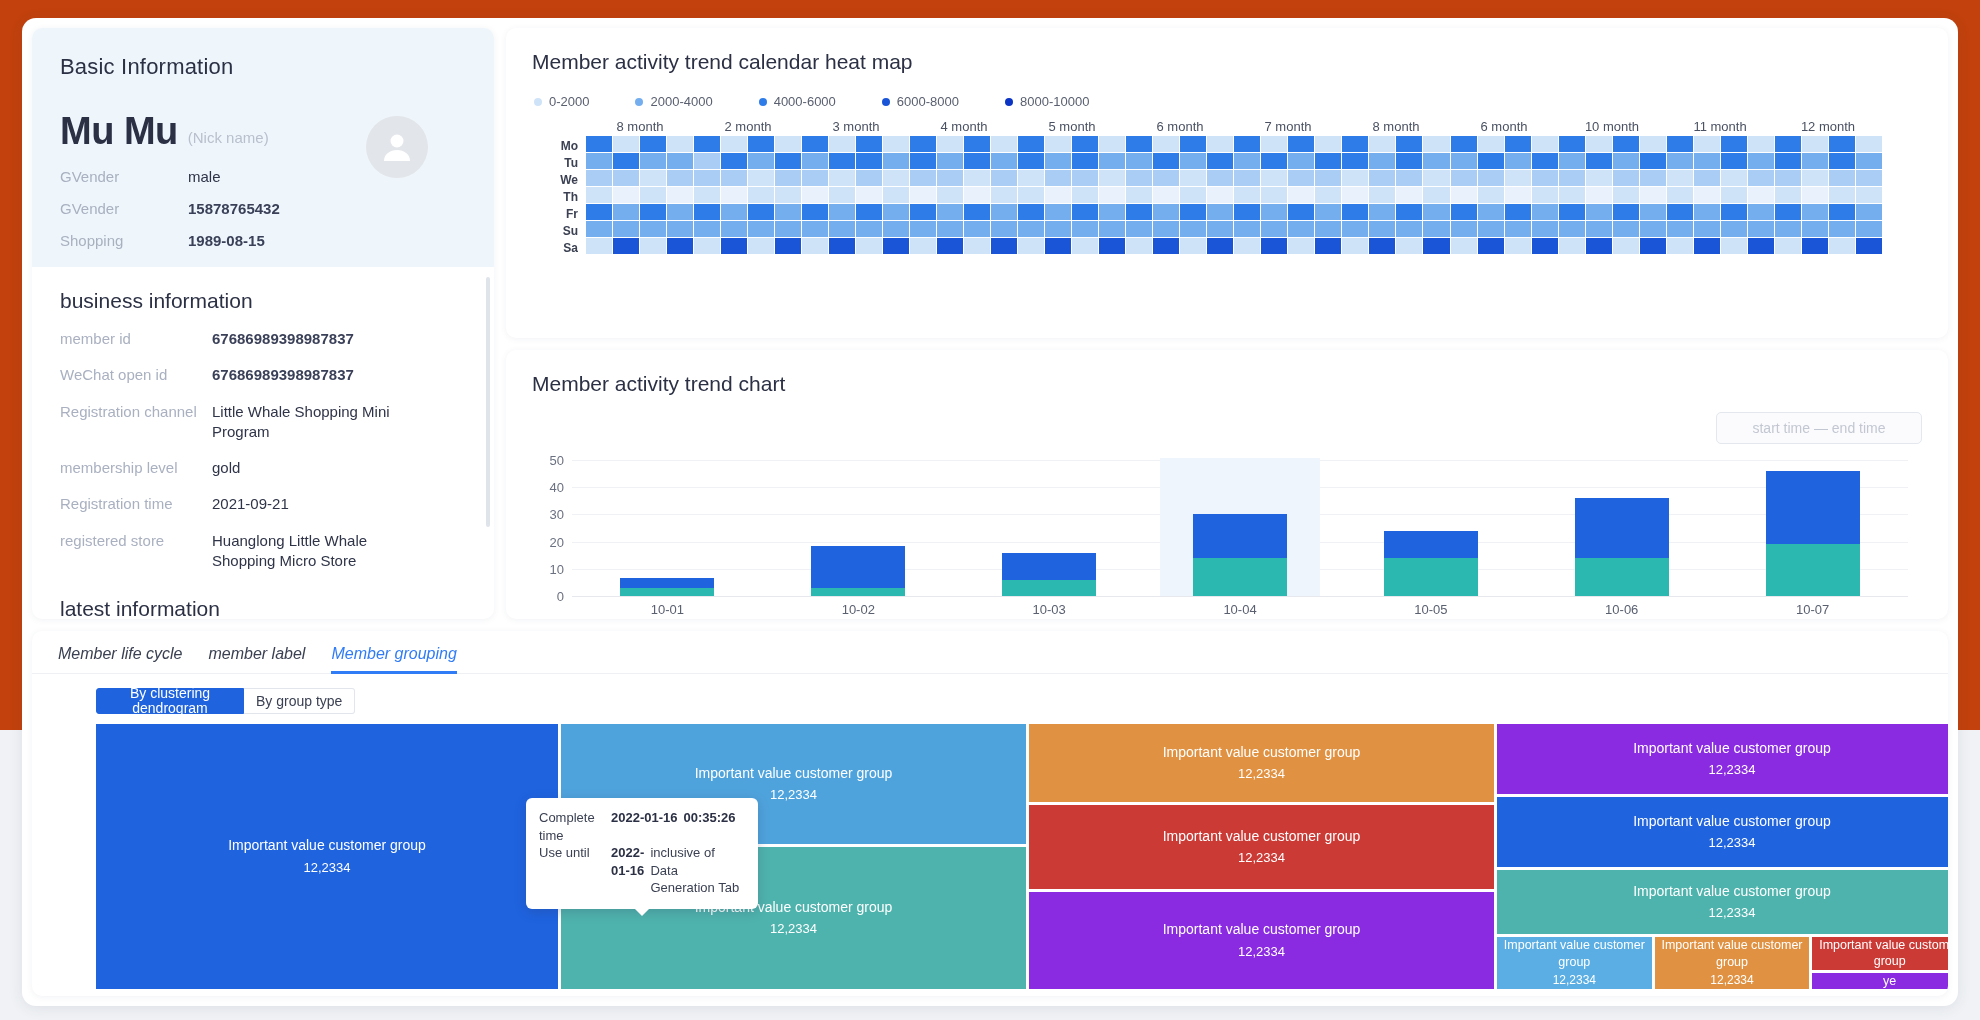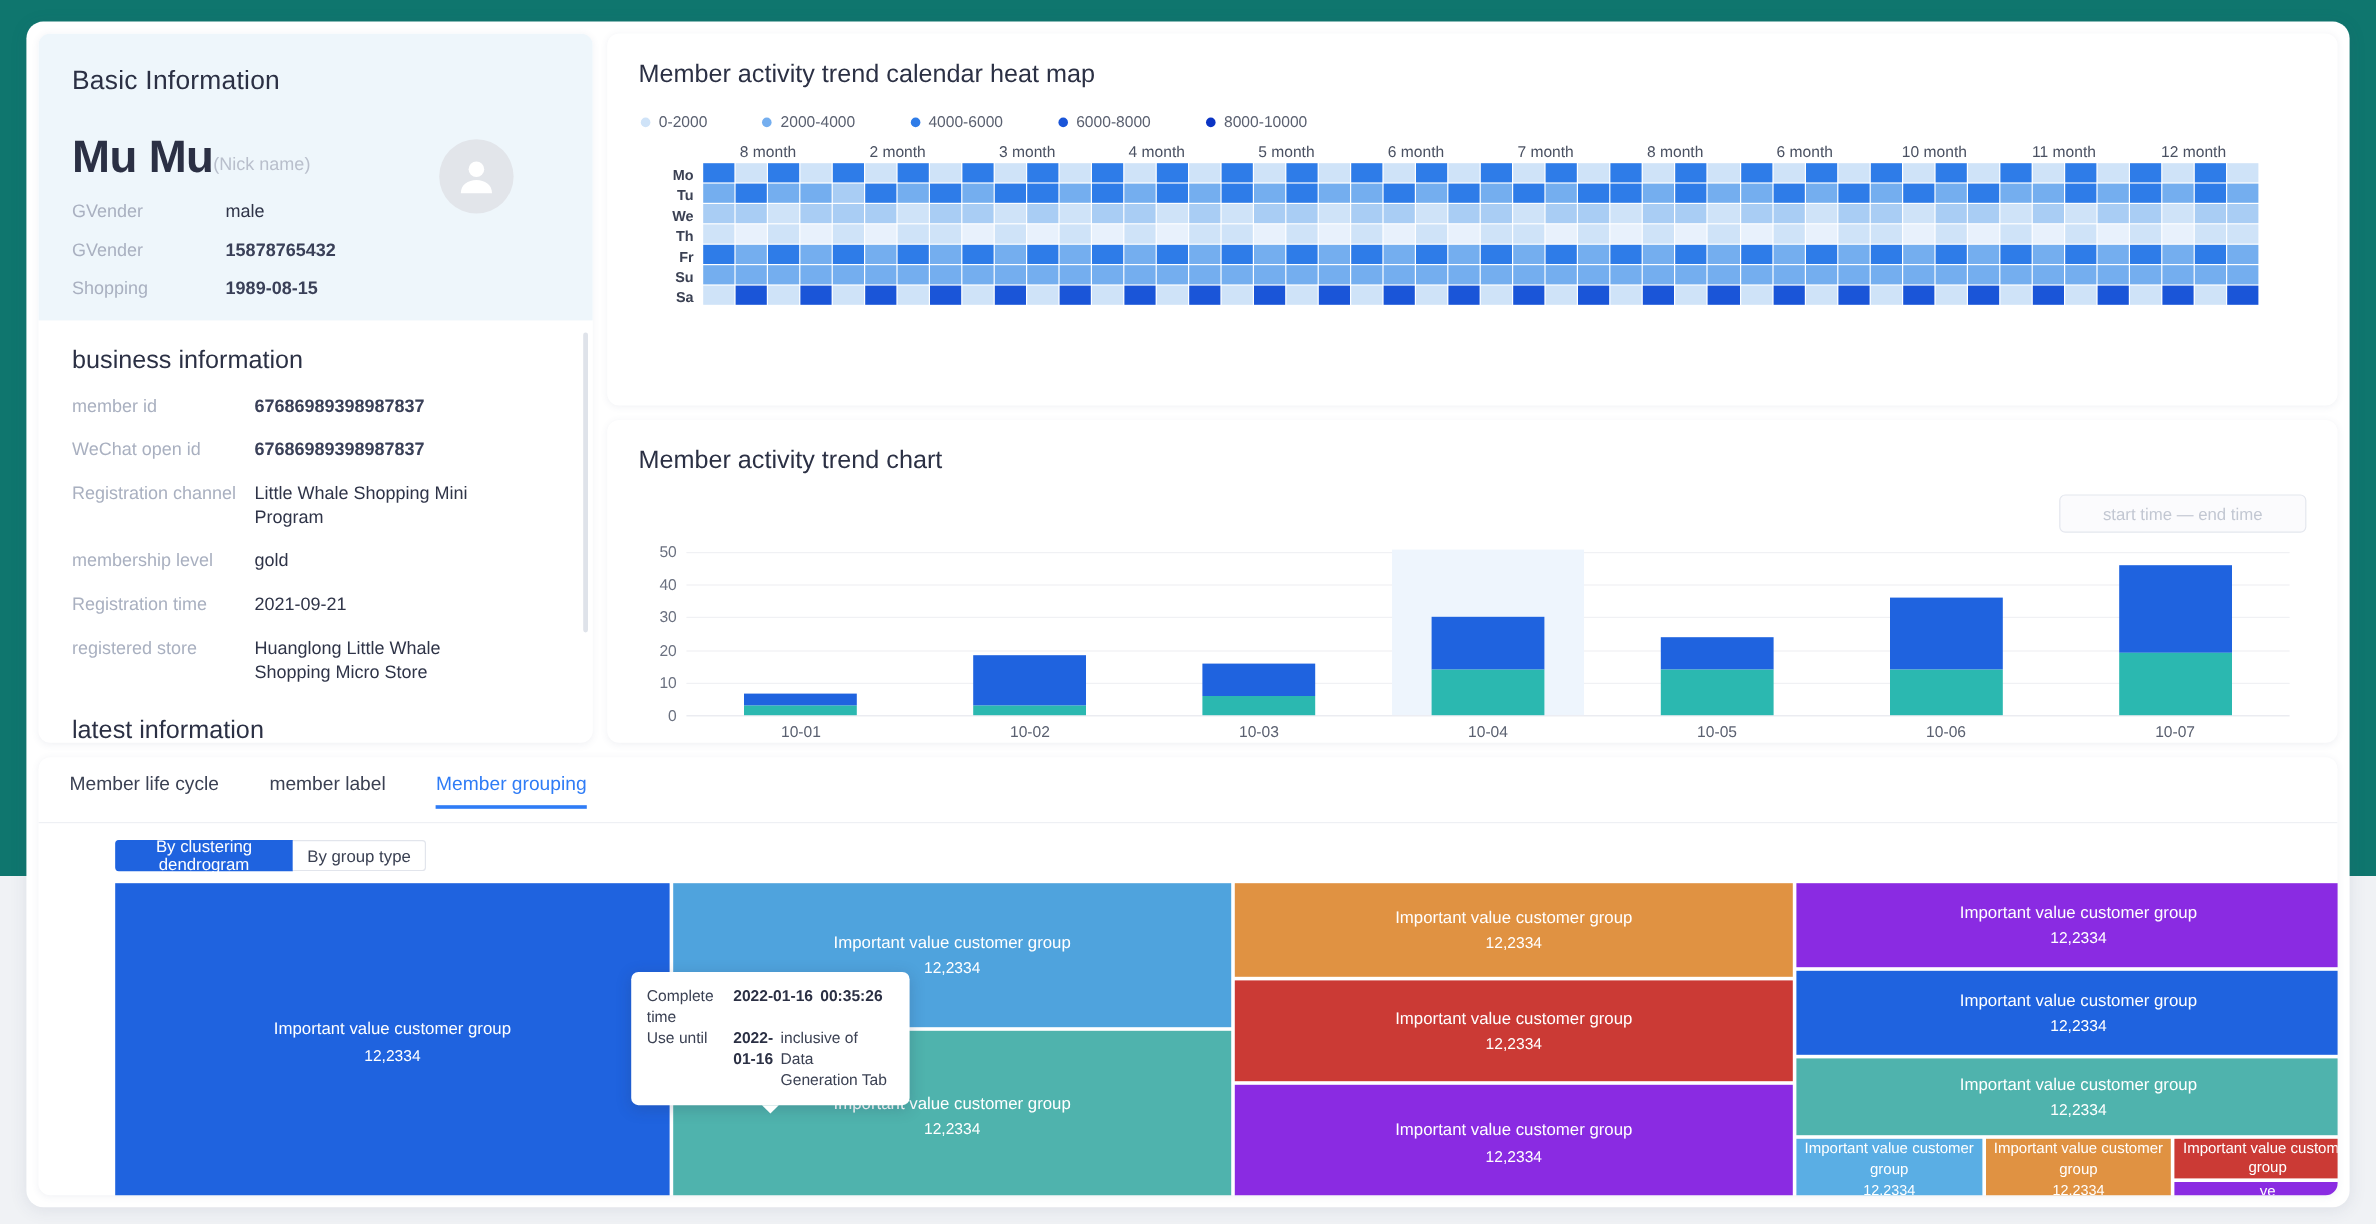--- a/index.html
+++ b/index.html
@@ -5,21 +5,21 @@
   * { box-sizing: border-box; margin: 0; padding: 0; }
   html, body {
     width: 1980px; height: 1020px;
     background: #f0f2f5;
     font-family: "Liberation Sans", sans-serif;
     overflow: hidden;
   }
   .app {
     position: relative;
     width: 1980px; height: 730px;
-    background: #0f766e;
+    background: #c2410c;
     padding: 18px 22px 14px 22px;
   }
   .shell {
     position: relative;
     width: 1936px; height: 988px;
     background: #ffffff;
     border-radius: 14px;
     box-shadow: 0 2px 14px rgba(60,70,110,.10);
     overflow: hidden;
     display: flex;
@@ -37,21 +37,21 @@
     box-shadow: 0 1px 6px rgba(80,90,130,.08);
   }
   .sb-basic {
     background: #eef6fb;
     padding: 26px 28px 18px 28px;
     position: relative;
   }
   .sb-title { font-size: 22px; color: #2b3044; letter-spacing: .2px; }
   .sb-name-row { display: flex; align-items: flex-end; margin-top: 30px; }
   .sb-name { font-size: 38px; font-weight: bold; color: #2b3044; letter-spacing: -.5px; }
-  .sb-nick { font-size: 15px; color: #b9bfcc; margin-left: 0; margin-bottom: 7px; }
+  .sb-nick { font-size: 15px; color: #b9bfcc; margin-left: 10px; margin-bottom: 7px; }
   .avatar {
     position: absolute; right: 66px; top: 88px;
     width: 62px; height: 62px; border-radius: 50%;
     background: #e2e5ea;
     display: flex; align-items: center; justify-content: center;
   }
   .avatar svg { display: block; }
   .kv { display: flex; margin-top: 15px; font-size: 15px; align-items: flex-start; }
   .kv .k { flex: 0 0 128px; color: #a9b0c0; }
   .kv .v { color: #3a4058; font-weight: bold; }
@@ -127,21 +127,21 @@
   .xax span { flex: 1; text-align: center; font-size: 13px; color: #5a6070; }
 
   
   .bottom {
     flex: 1; margin: 12px 10px 10px 10px;
     background: #fff; border-radius: 10px;
     box-shadow: 0 1px 6px rgba(80,90,130,.08);
     display: flex; flex-direction: column;
     overflow: hidden;
   }
-  .tabs { display: flex; gap: 42px; padding: 14px 0 12px 26px; border-bottom: 1px solid #eef0f4; }
+  .tabs { display: flex; gap: 26px; padding: 14px 0 0 26px; border-bottom: 1px solid #eef0f4; font-style: italic; }
   .tab { font-size: 16px; color: #3b4153; padding-bottom: 10px; position: relative; }
   .tab.active { color: #2f7cf6; }
   .tab.active::after { content: ""; position: absolute; left: 0; right: 0; bottom: -1px; height: 3px; background: #2f7cf6; }
   .seg { display: flex; margin: 14px 0 10px 64px; }
   .seg div {
     height: 26px; padding: 0 12px; font-size: 14px;
     border: 1px solid #e2e5ec; display: flex; align-items: center; justify-content: center;
     color: #3b4153; background: #fff; text-align: center; line-height: 1.05;
   }
   .seg div:first-child {

